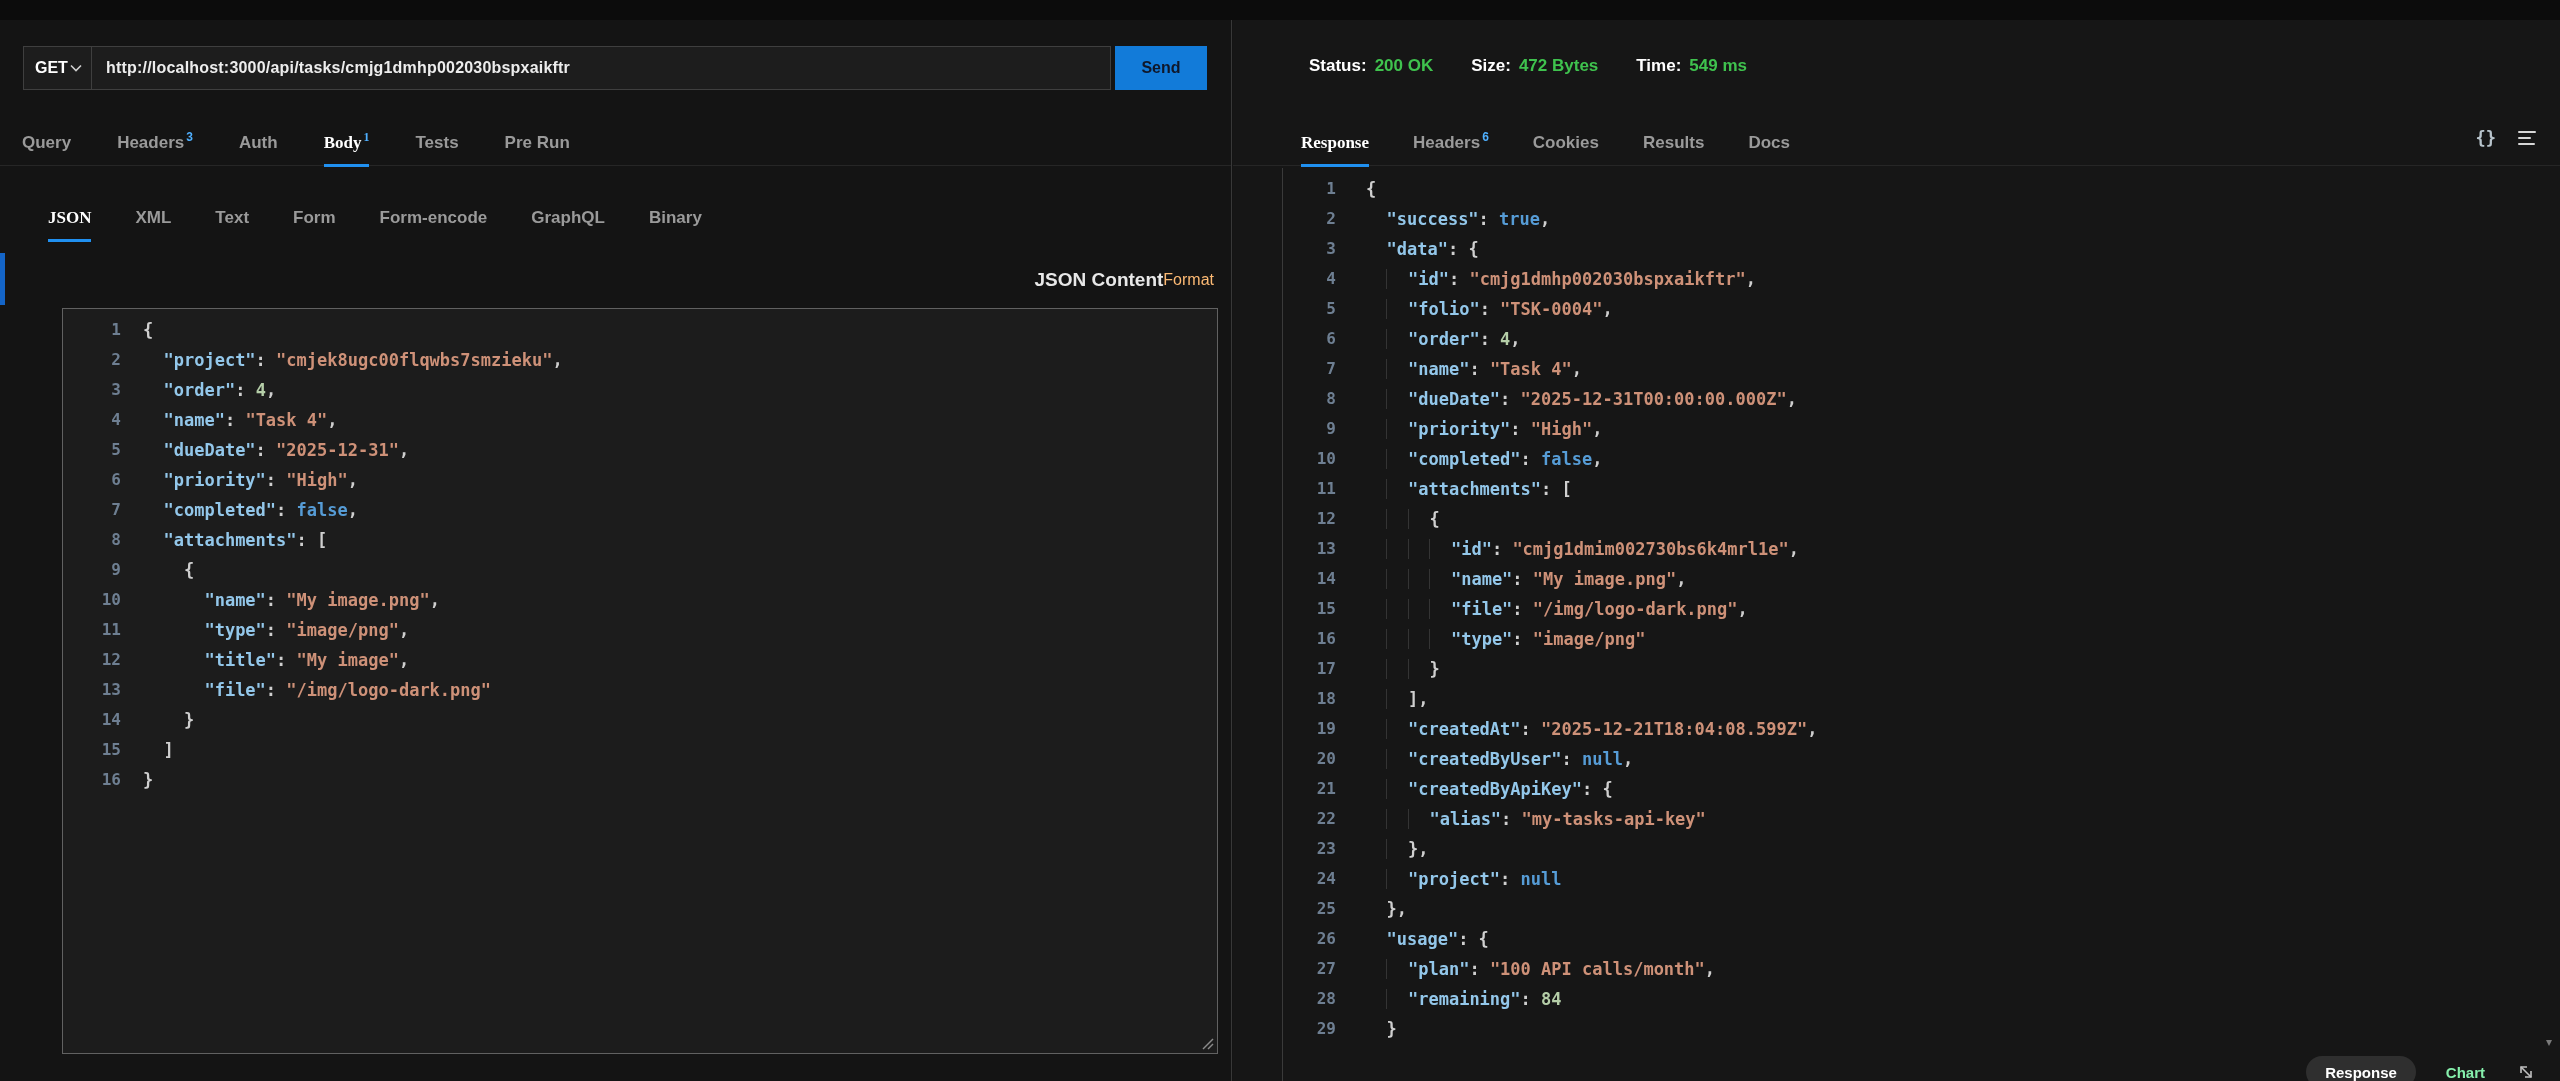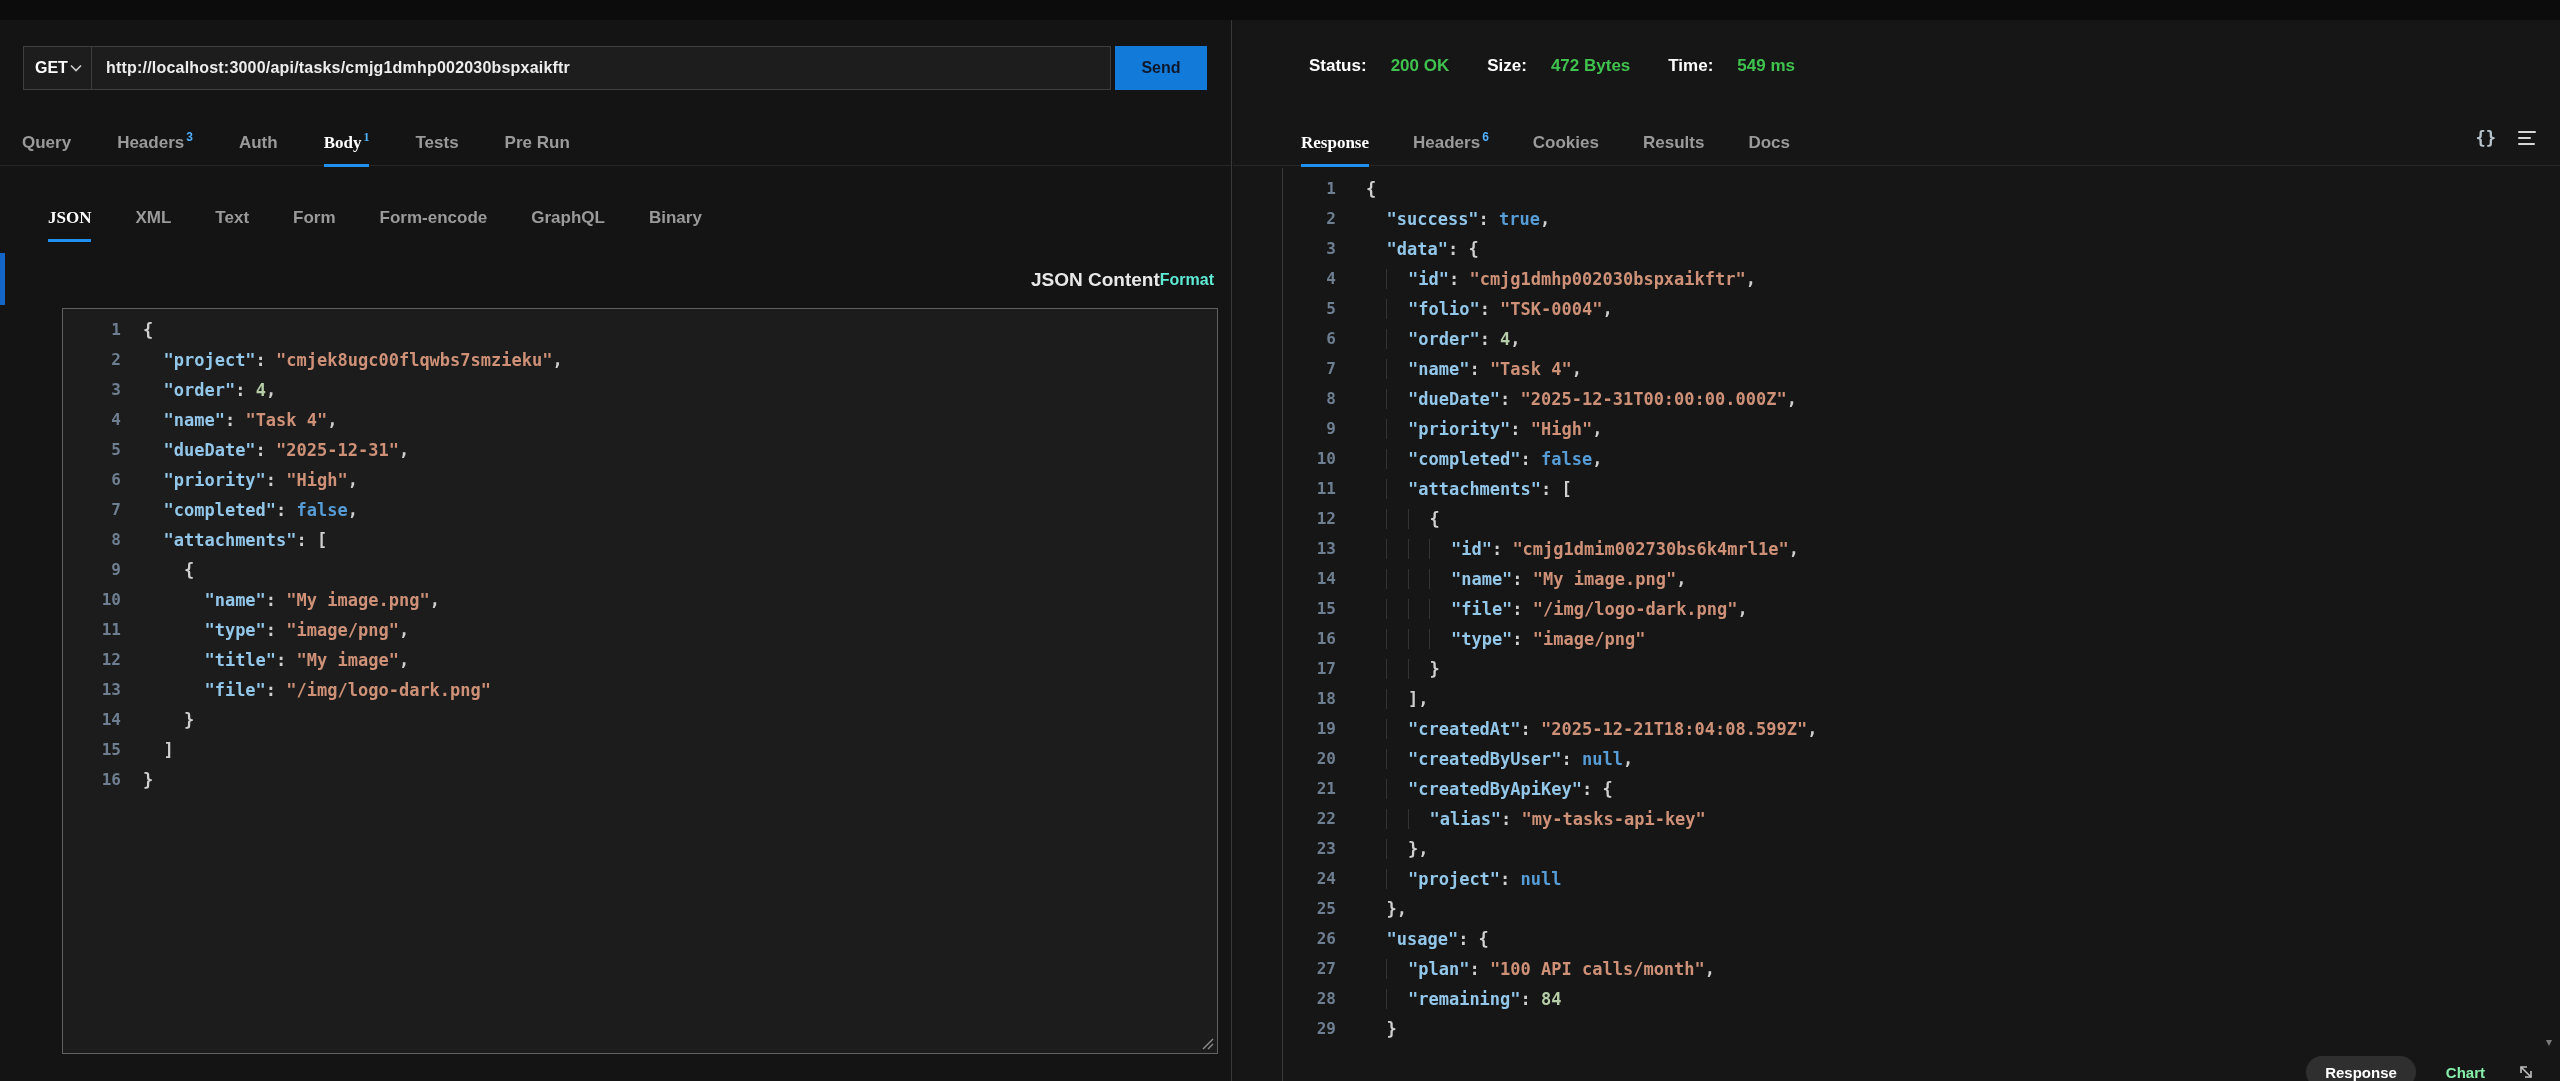--- a/index.html
+++ b/index.html
@@ -32,40 +32,40 @@
   .req-tabs{top:100px;height:46px;padding-left:22px;gap:46px;}
   .tab{position:relative;color:var(--tab-inactive);font-size:17px;font-weight:700;padding-bottom:12px;cursor:pointer;white-space:nowrap;}
   .tab.active{color:#ffffff;font-family:Liberation Serif, serif;}
   .tab.active::after{content:"";position:absolute;left:0;right:0;bottom:-2px;height:3px;background:var(--accent);}
   .tab .badge{color:var(--badge-blue);font-size:12px;font-weight:700;margin-left:2px;}
 
   .body-tabs{top:176px;height:44px;padding-left:48px;gap:44px;border-bottom:none;}
 
   .content-row{position:absolute;left:40px;right:17px;top:246px;height:28px;display:flex;align-items:center;justify-content:flex-end;}
   .content-label{color:#e8e8e8;font-size:19px;font-weight:600;}
-  .format-btn{color:#5eead4;font-size:16px;font-weight:700;cursor:pointer;background:none;border:none;font-family:"Liberation Sans",sans-serif;}
+  .format-btn{color:#fdba74;font-size:16px;font-weight:400;cursor:pointer;background:none;border:none;font-family:"Liberation Sans",sans-serif;}
 
   .editor{position:absolute;left:62px;top:288px;width:1156px;height:746px;background:#1c1c1c;border:1px solid #616161;padding-top:6px;overflow:hidden;}
   .code-line{display:flex;height:30px;line-height:30px;font-family:"DejaVu Sans Mono",monospace;font-size:17px;font-weight:700;white-space:pre;}
   .editor .ln{width:58px;text-align:right;color:var(--ln-color);font-size:16px;flex:none;}
   .editor .code{padding-left:22px;}
   .code{white-space:pre;color:#cfcfcf;}
   .tk-p{color:#cfcfcf;}
   .tk-k{color:var(--key);}
   .tk-s{color:var(--string);}
   .tk-n{color:var(--number);}
   .tk-b{color:var(--keyword);}
   .resize-grip{position:absolute;right:2px;bottom:2px;}
   .left-scroll-accent{position:absolute;left:0;top:233px;width:5px;height:52px;background:#1465c8;}
 
   
   .right-panel{position:absolute;left:1233px;top:0;width:1327px;height:1081px;background:#161616;}
 
   .summary{position:absolute;left:76px;top:28px;height:36px;display:flex;align-items:center;gap:38px;font-size:17px;font-weight:700;}
-  .summary .grp{display:flex;gap:24px;white-space:nowrap;}
+  .summary .grp{display:flex;gap:8px;white-space:nowrap;}
   .summary .lbl{color:#ffffff;}
   .summary .val{color:var(--success-green);}
 
   .resp-tabs{top:100px;height:46px;padding-left:68px;gap:44px;}
   .resp-icons{position:absolute;right:24px;top:108px;display:flex;align-items:center;gap:22px;}
   .braces-icon{color:#b8c4cc;font-family:"DejaVu Sans Mono",monospace;font-size:17px;font-weight:700;cursor:pointer;}
   .menu-icon{display:flex;flex-direction:column;gap:4px;cursor:pointer;}
   .menu-icon i{display:block;height:2px;background:#d6d6d6;border-radius:1px;}
   .menu-icon i:nth-child(1){width:18px;}
   .menu-icon i:nth-child(2){width:13px;}

